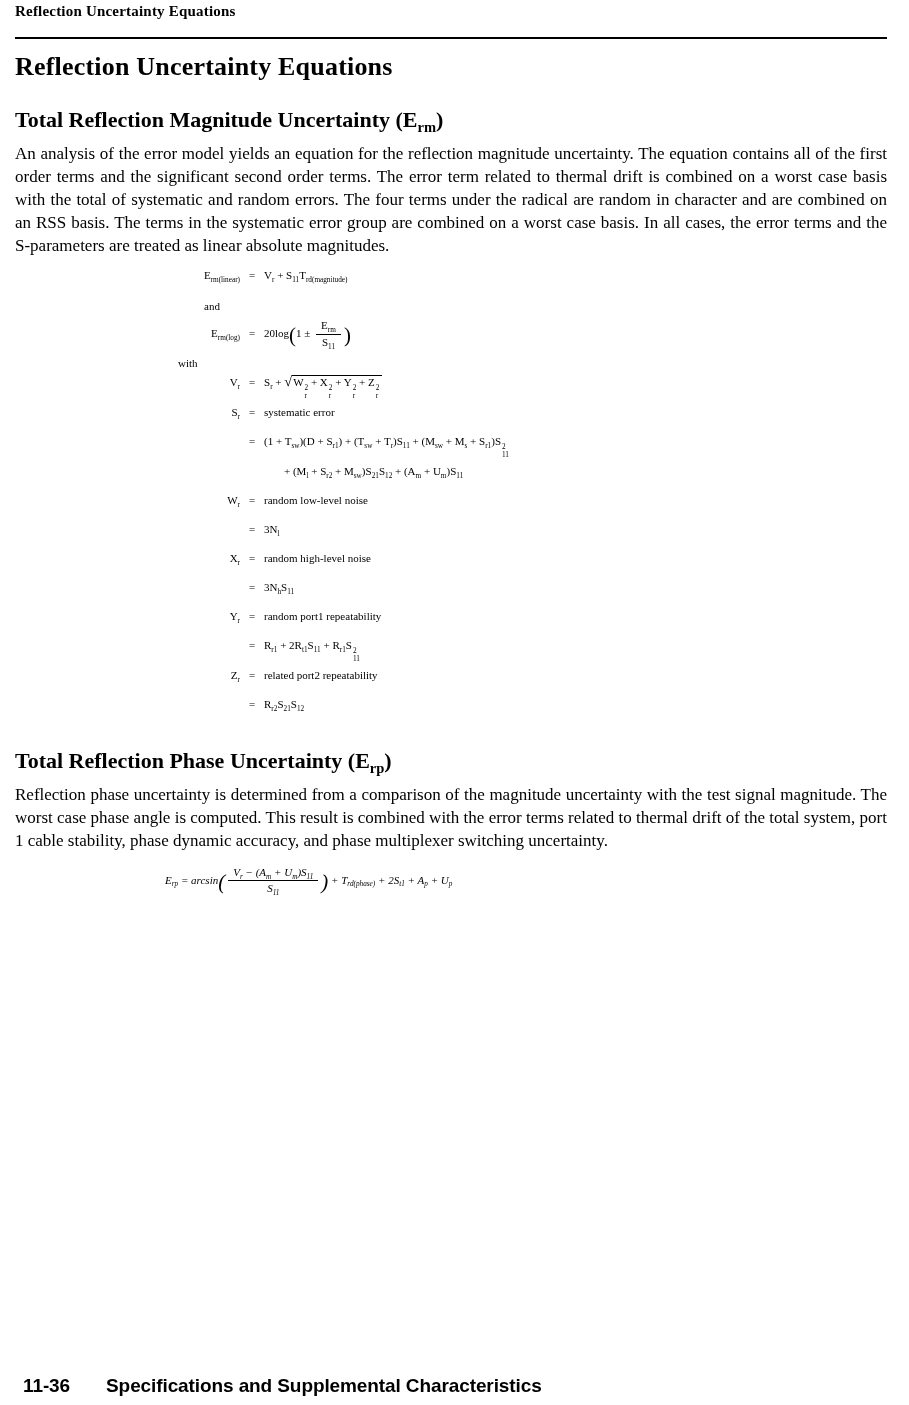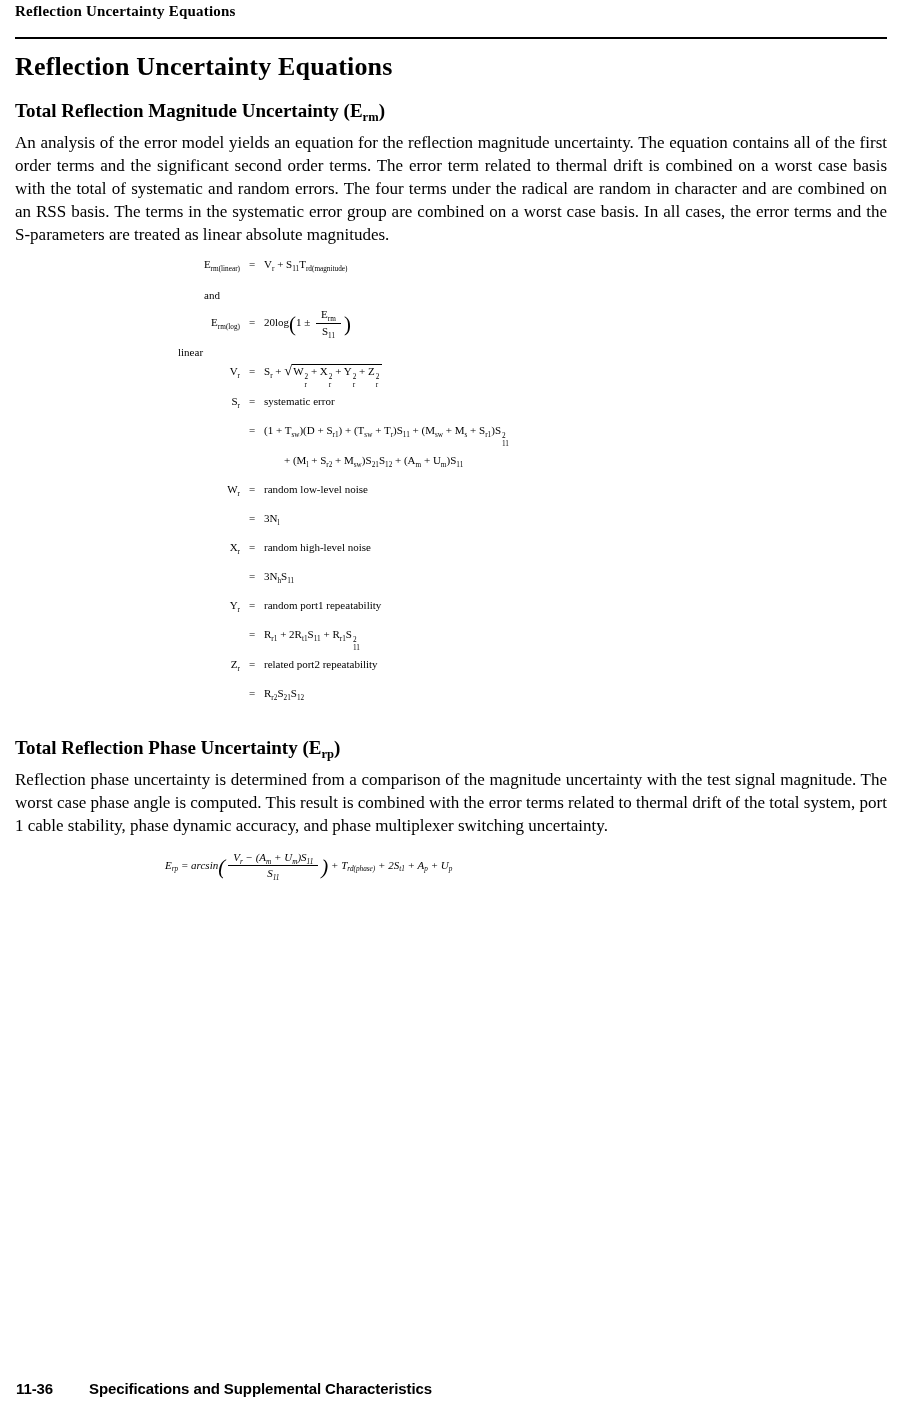--- a/index.html
+++ b/index.html
@@ -15,21 +15,21 @@
   .running-header {
     font-weight: bold; font-size: 15px; padding-top: 3px; letter-spacing: 0.2px;
   }
   .header-rule {
     border: 0; border-top: 2px solid #000; margin: 17px 0 0 0;
   }
   .page-title {
     font-size: 26px; font-weight: bold; margin: 13px 0 0 0; letter-spacing: 0.2px;
   }
   .section-heading {
-    font-size: 19px; font-weight: bold; margin: 18px 0 0 0;
+    font-size: 22px; font-weight: bold; margin: 25px 0 0 0;
   }
   .section-phase .section-heading { margin-top: 26px; }
   .para {
     font-size: 17px; line-height: 23px; margin: 9px 0 0 0; text-align: justify;
   }
 
   
   .eq-block { font-size: 11px; margin-top: 12px; }
   .eq-line { display: flex; align-items: baseline; margin: 5px 0; white-space: nowrap; min-height: 24px; }
   .eq-lhs { flex: 0 0 225px; width: 225px; text-align: right; }
@@ -56,22 +56,22 @@
     display: inline-flex; flex-direction: column; align-items: center;
     vertical-align: middle; text-align: center; margin: 0 3px; line-height: 1.25;
   }
   .fnum { border-bottom: 1.4px solid #000; padding: 0 5px 1px 5px; }
   .fden { padding-top: 1px; }
 
   .bigp { font-size: 1.9em; line-height: 0; vertical-align: -0.25em; font-weight: normal; }
 
   
   .footer {
-    position: absolute; left: 16px; bottom: 8px;
-    font-family: "Liberation Sans", sans-serif; font-weight: bold; font-size: 15px;
+    position: absolute; left: 23px; bottom: 8px;
+    font-family: "Liberation Sans", sans-serif; font-weight: bold; font-size: 19px;
     letter-spacing: -0.1px;
   }
   .footer-page { margin-right: 36px; }
 </style>
 </head>
 <body>
 
 <div class="page">
 
   <div class="running-header">Reflection Uncertainty Equations</div>
@@ -90,21 +90,21 @@
         </div>
         <div class="eq-word" style="margin-left: 189px;">and</div>
         <div class="eq-line">
           <span class="eq-lhs">E<sub>rm(log)</sub></span>
           <span class="eq-rel">=</span>
           <span class="eq-rhs">20log<span class="bigp">(</span>1 ± <span class="frac">
               <span class="fnum">E<sub>rm</sub></span>
               <span class="fden">S<sub>11</sub></span>
             </span><span class="bigp">)</span></span>
         </div>
-        <div class="eq-word" style="margin-left: 163px;">linear</div>
+        <div class="eq-word" style="margin-left: 163px;">with</div>
         <div class="eq-line">
           <span class="eq-lhs">V<sub>r</sub></span>
           <span class="eq-rel">=</span>
           <span class="eq-rhs">S<sub>r</sub> + <span class="sqrt"><span class="rsign">√</span><span class="rbar">W<span class="stk">
                   <span class="stk-t">2</span>
                   <span class="stk-b">r</span>
                 </span> + X<span class="stk">
                   <span class="stk-t">2</span>
                   <span class="stk-b">r</span>
                 </span> + Y<span class="stk">

